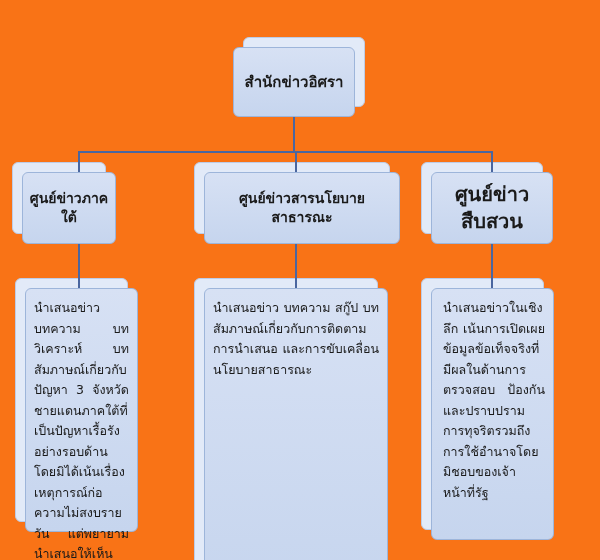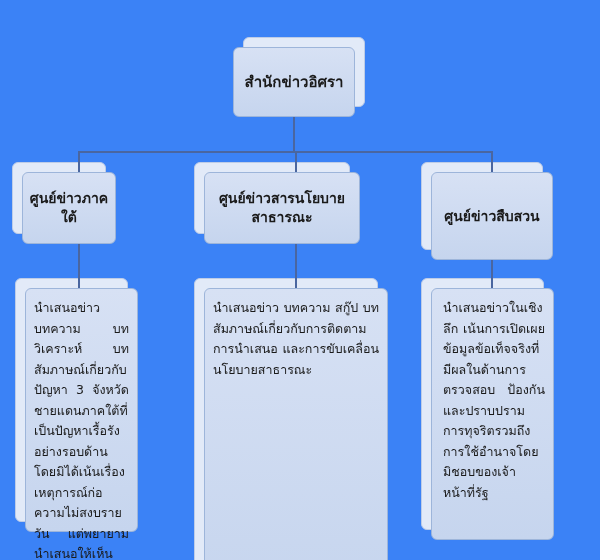--- a/index.html
+++ b/index.html
@@ -5,21 +5,21 @@
   html, body {
     margin: 0;
     padding: 0;
     background: #ffffff;
     font-family: "DejaVu Sans", "Liberation Sans", sans-serif;
   }
   #canvas {
     position: relative;
     width: 600px;
     height: 560px;
-    background: #3b82f6;
+    background: #f97316;
     overflow: hidden;
     z-index: 0;
   }
   
   .line {
     position: absolute;
     background: #4a66a0;
   }
   
   .box {
@@ -51,22 +51,22 @@
     text-align: center;
     font-weight: bold;
     padding: 4px;
   }
   .node .title {
     width: 100%;
     line-height: 1.35;
   }
   #node-root { left: 233px; top: 47px; width: 122px; height: 70px; font-size: 15px; }
   #node-branch-0 { left: 22px;  top: 172px; width: 94px; height: 72px; font-size: 14px; }
-  #node-branch-1 { left: 204px; top: 172px; width: 156px; height: 72px; font-size: 14px; }
-  #node-branch-2 { left: 431px; top: 172px; width: 122px; height: 88px; font-size: 14px; }
+  #node-branch-1 { left: 204px; top: 172px; width: 196px; height: 72px; font-size: 14px; }
+  #node-branch-2 { left: 431px; top: 172px; width: 122px; height: 72px; font-size: 20px; }
   .desc {
     padding: 9px 8px;
     font-size: 12.5px;
     line-height: 1.64;
     text-align: justify;
   }
   #desc-branch-0 { left: 25px;  top: 288px; width: 113px; height: 244px; }
   #desc-branch-1 { left: 204px; top: 288px; width: 184px; height: 307px; }
   #desc-branch-2 { left: 431px; top: 288px; width: 123px; height: 252px; padding-left: 11px; }
 

